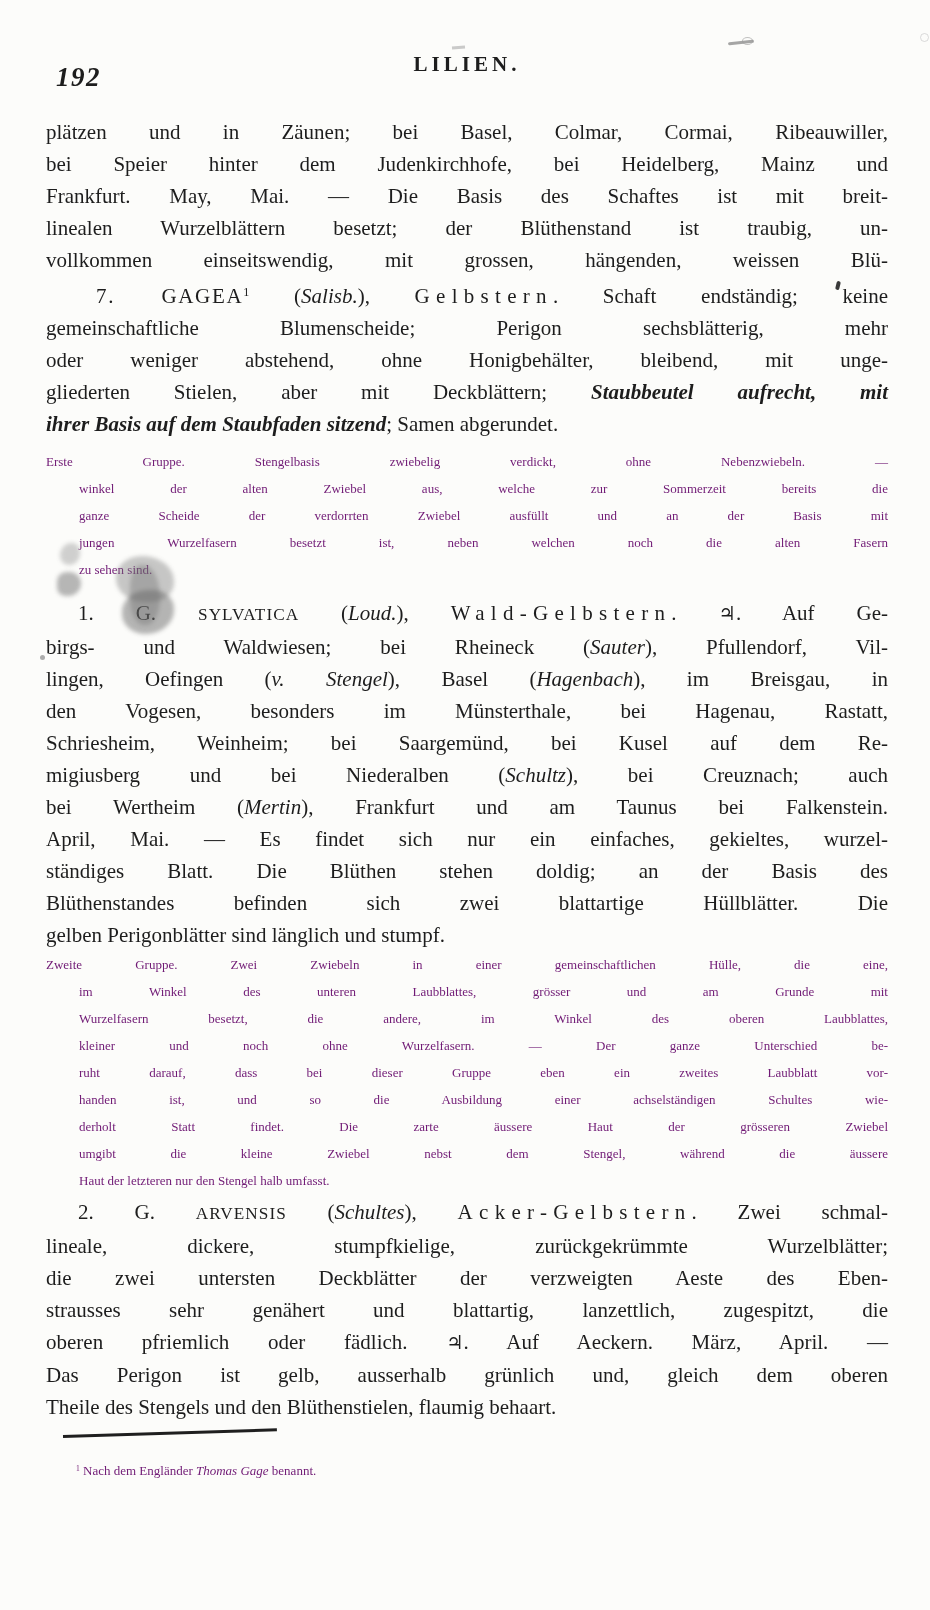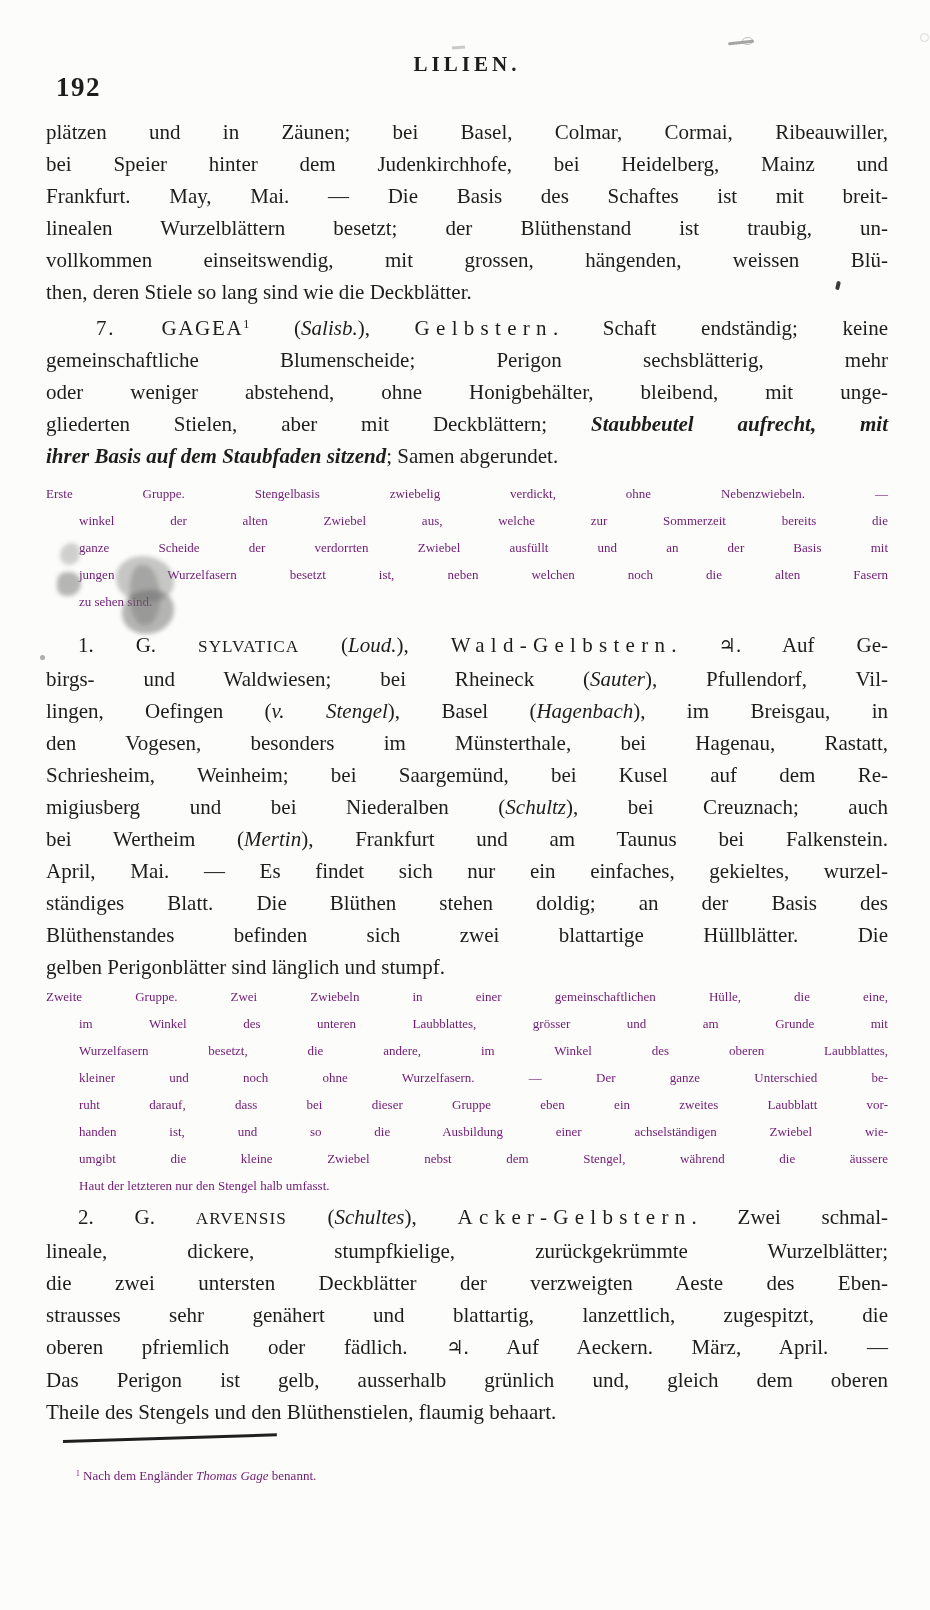--- a/index.html
+++ b/index.html
@@ -10,22 +10,22 @@
     background:#fcfcfa;
     color:#1d1d1d;
     font-family:"Liberation Serif","DejaVu Serif",serif;
     box-sizing:border-box;
     padding:52px 42px 0 46px;
     overflow:hidden;
   }
   
   .header{position:relative;height:36px;}
   .page-number{
-    position:absolute;left:10px;top:20px;
-    font-size:27px;font-weight:700;letter-spacing:1.5px;
+    position:absolute;left:10px;top:10px;
+    font-size:27px;font-weight:700;letter-spacing:1.5px;font-style:italic;
   }
   .running-title{
     text-align:center;font-size:21px;font-weight:700;letter-spacing:4px;
   }
   
   #text-body{position:relative;}
   .block{margin:0;}
   .block.main{font-size:21px;line-height:32px;}
   .block.small{font-size:13px;line-height:27px;color:#701a75;}
   .line{text-align:justify;text-align-last:justify;}
@@ -81,21 +81,20 @@
     <div class="running-title" data-name="running-title">LILIEN.</div>
   </div>
 
   <div id="text-body" data-name="text-body">
       <div class="block main" data-name="paragraph-intro">
         <div class="line first" data-name="text-line"><span class="seg" data-name="text-segment">plätzen und in Zäunen; bei Basel, Colmar, Cormai, Ribeauwiller,</span></div>
         <div class="line" data-name="text-line"><span class="seg" data-name="text-segment">bei Speier hinter dem Judenkirchhofe, bei Heidelberg, Mainz und</span></div>
         <div class="line" data-name="text-line"><span class="seg" data-name="text-segment">Frankfurt. May, Mai. — Die Basis des Schaftes ist mit breit-</span></div>
         <div class="line" data-name="text-line"><span class="seg" data-name="text-segment">linealen Wurzelblättern besetzt; der Blüthenstand ist traubig, un-</span></div>
         <div class="line" data-name="text-line"><span class="seg" data-name="text-segment">vollkommen einseitswendig, mit grossen, hängenden, weissen Blü-</span></div>
-        <div class="line last" data-name="text-line"><span class="seg" data-name="text-segment">then, deren Stiele so lang sind wie die Deckblätter.</span></div>
       </div>
       <div class="block main first-indent" data-name="genus-gagea">
         <div class="line first" data-name="text-line"><span class="seg g" data-name="text-segment">7. GAGEA</span><span class="seg sup" data-name="text-segment">1</span><span class="seg" data-name="text-segment"> (</span><span class="seg i" data-name="text-segment">Salisb.</span><span class="seg" data-name="text-segment">), </span><span class="seg sp" data-name="text-segment">Gelbstern</span><span class="seg" data-name="text-segment">. Schaft endständig; keine</span></div>
         <div class="line" data-name="text-line"><span class="seg" data-name="text-segment">gemeinschaftliche Blumenscheide; Perigon sechsblätterig, mehr</span></div>
         <div class="line" data-name="text-line"><span class="seg" data-name="text-segment">oder weniger abstehend, ohne Honigbehälter, bleibend, mit unge-</span></div>
         <div class="line" data-name="text-line"><span class="seg" data-name="text-segment">gliederten Stielen, aber mit Deckblättern; </span><span class="seg bi" data-name="text-segment">Staubbeutel aufrecht, mit</span></div>
         <div class="line last" data-name="text-line"><span class="seg bi" data-name="text-segment">ihrer Basis auf dem Staubfaden sitzend</span><span class="seg" data-name="text-segment">; Samen abgerundet.</span></div>
       </div>
       <div class="block small hang" data-name="group-erste">
         <div class="line first" data-name="text-line"><span class="seg" data-name="text-segment">Erste Gruppe. Stengelbasis zwiebelig verdickt, ohne Nebenzwiebeln. —</span></div>
@@ -116,21 +115,22 @@
         <div class="line" data-name="text-line"><span class="seg" data-name="text-segment">ständiges Blatt. Die Blüthen stehen doldig; an der Basis des</span></div>
         <div class="line" data-name="text-line"><span class="seg" data-name="text-segment">Blüthenstandes befinden sich zwei blattartige Hüllblätter. Die</span></div>
         <div class="line last" data-name="text-line"><span class="seg" data-name="text-segment">gelben Perigonblätter sind länglich und stumpf.</span></div>
       </div>
       <div class="block small hang" data-name="group-zweite">
         <div class="line first" data-name="text-line"><span class="seg" data-name="text-segment">Zweite Gruppe. Zwei Zwiebeln in einer gemeinschaftlichen Hülle, die eine,</span></div>
         <div class="line" data-name="text-line"><span class="seg" data-name="text-segment">im Winkel des unteren Laubblattes, grösser und am Grunde mit</span></div>
         <div class="line" data-name="text-line"><span class="seg" data-name="text-segment">Wurzelfasern besetzt, die andere, im Winkel des oberen Laubblattes,</span></div>
         <div class="line" data-name="text-line"><span class="seg" data-name="text-segment">kleiner und noch ohne Wurzelfasern. — Der ganze Unterschied be-</span></div>
         <div class="line" data-name="text-line"><span class="seg" data-name="text-segment">ruht darauf, dass bei dieser Gruppe eben ein zweites Laubblatt vor-</span></div>
-        <div class="line" data-name="text-line"><span class="seg" data-name="text-segment">handen ist, und so die Ausbildung einer achselständigen Zwiebel wie-</span></div>
+        <div class="line" data-name="text-line"><span class="seg" data-name="text-segment">handen ist, und so die Ausbildung einer achselständigen Schultes wie-</span></div>
+        <div class="line" data-name="text-line"><span class="seg" data-name="text-segment">derholt Statt findet. Die zarte äussere Haut der grösseren Zwiebel</span></div>
         <div class="line" data-name="text-line"><span class="seg" data-name="text-segment">umgibt die kleine Zwiebel nebst dem Stengel, während die äussere</span></div>
         <div class="line last" data-name="text-line"><span class="seg" data-name="text-segment">Haut der letzteren nur den Stengel halb umfasst.</span></div>
       </div>
       <div class="block main first-indent-sm" data-name="species-arvensis">
         <div class="line first" data-name="text-line"><span class="seg" data-name="text-segment">2. G. </span><span class="seg sc" data-name="text-segment">ARVENSIS</span><span class="seg" data-name="text-segment"> (</span><span class="seg i" data-name="text-segment">Schultes</span><span class="seg" data-name="text-segment">), </span><span class="seg sp" data-name="text-segment">Acker-Gelbstern</span><span class="seg" data-name="text-segment">. Zwei schmal-</span></div>
         <div class="line" data-name="text-line"><span class="seg" data-name="text-segment">lineale, dickere, stumpfkielige, zurückgekrümmte Wurzelblätter;</span></div>
         <div class="line" data-name="text-line"><span class="seg" data-name="text-segment">die zwei untersten Deckblätter der verzweigten Aeste des Eben-</span></div>
         <div class="line" data-name="text-line"><span class="seg" data-name="text-segment">strausses sehr genähert und blattartig, lanzettlich, zugespitzt, die</span></div>
         <div class="line" data-name="text-line"><span class="seg" data-name="text-segment">oberen pfriemlich oder fädlich. </span><span class="seg sym" data-name="perennial-symbol">♃</span><span class="seg" data-name="text-segment">. Auf Aeckern. März, April. —</span></div>
         <div class="line" data-name="text-line"><span class="seg" data-name="text-segment">Das Perigon ist gelb, ausserhalb grünlich und, gleich dem oberen</span></div>

